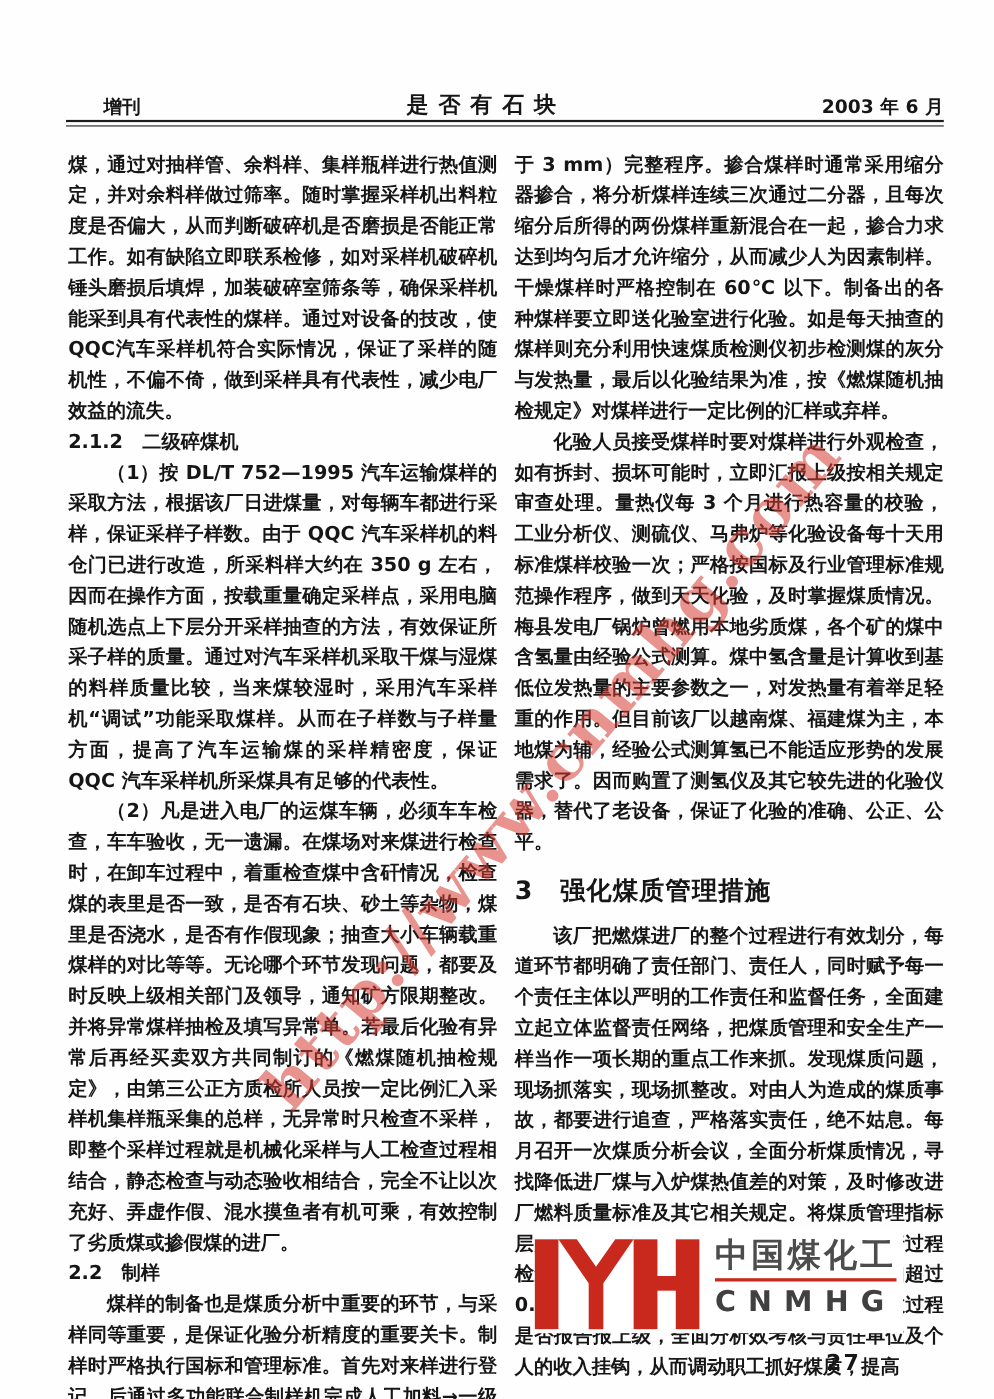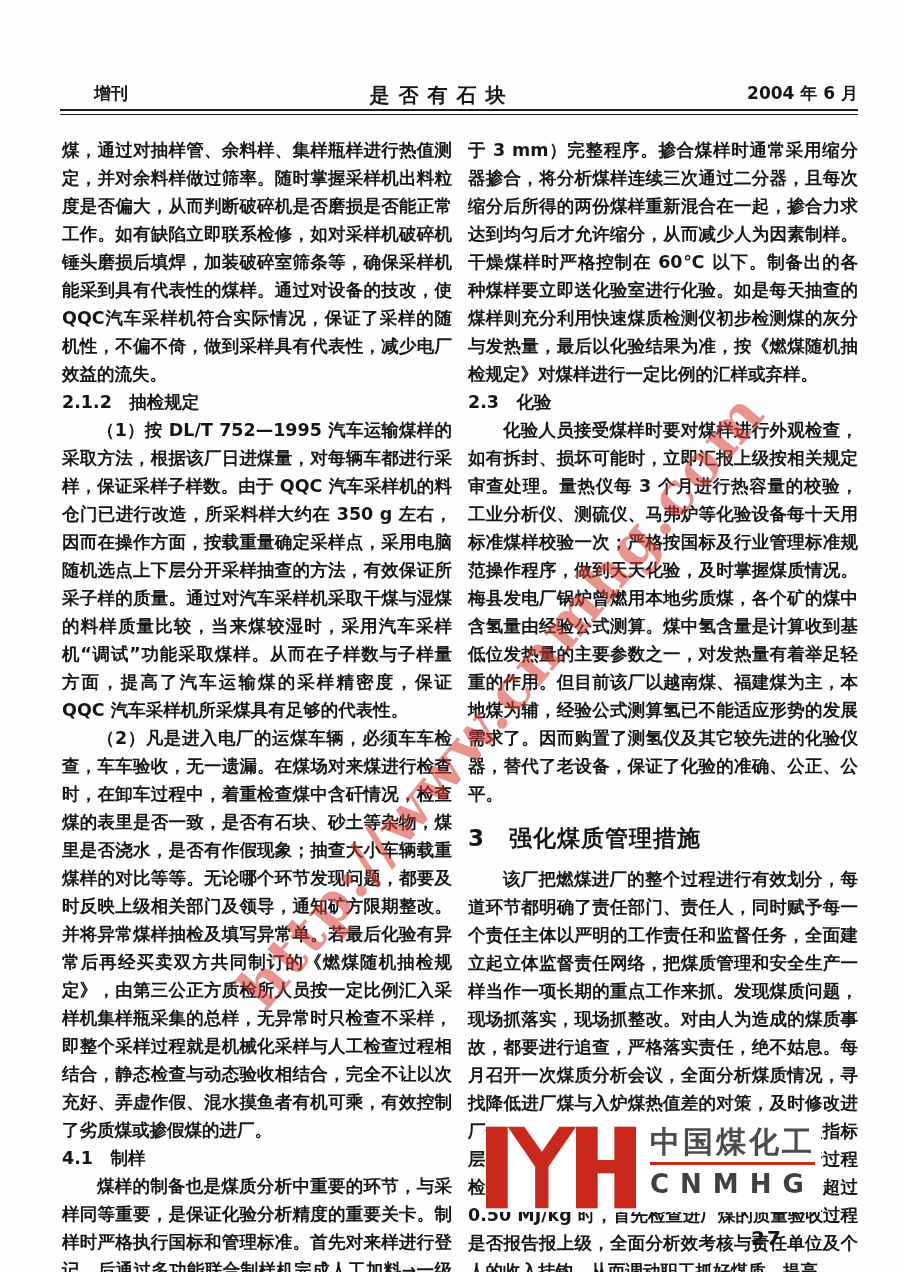--- a/index.html
+++ b/index.html
@@ -2,21 +2,21 @@
 <html style="--brand-red: #c9291c; --wm-red: rgba(213,58,50,0.55);"><head>
 <meta charset="utf-8">
 <style>
   :root{ --brand-red:#c9291c; --wm-red:rgba(213,58,50,.55); }
   html,body{margin:0;padding:0;}
   body{
     width:904px;height:1272px;position:relative;background:#fefefe;
     font-family:"DejaVu Sans","Liberation Sans",sans-serif;color:#161616;
     overflow:hidden;
   }
-  .header-row{position:absolute;left:62px;top:82px;width:796px;display:flex;align-items:flex-start;}
+  .header-row{position:absolute;left:62px;top:82px;width:796px;display:flex;align-items:flex-end;}
   .issue{font-size:17px;font-weight:700;margin-left:32px;}
   .jtitle{flex:1;text-align:center;font-size:20px;font-weight:700;letter-spacing:9px;text-indent:9px;}
   .jdate{font-size:17px;font-weight:600;}
   .rule{position:absolute;left:60px;top:109px;width:798px;height:3px;
     border-top:2.5px solid #1c1c1c;border-bottom:1.5px solid #1c1c1c;}
   .col{
     position:absolute;top:136px;width:390px;
     font-size:17.5px;line-height:28px;text-align:justify;font-weight:600;
   }
   .col-left{left:62px;}
@@ -46,35 +46,34 @@
     border-bottom:3px solid var(--brand-red);padding-bottom:3px;display:inline-block;
   }
   .logo-en{font-size:26px;color:#404040;letter-spacing:11px;margin-top:5px;line-height:28px;}
 </style>
 </head>
 <body>
 
 <div class="header-row">
   <span class="issue">增刊</span>
   <span class="jtitle">是否有石块</span>
-  <span class="jdate">2004 年 6 月</span>
+  <span class="jdate">2003 年 6 月</span>
 </div>
 <div class="rule"></div>
 
 <div class="col col-left" id="col-left">
     <p class="para">煤，通过对抽样管、余料样、集样瓶样进行热值测定，并对余料样做过筛率。随时掌握采样机出料粒度是否偏大，从而判断破碎机是否磨损是否能正常工作。如有缺陷立即联系检修，如对采样机破碎机锤头磨损后填焊，加装破碎室筛条等，确保采样机能采到具有代表性的煤样。通过对设备的技改，使QQC汽车采样机符合实际情况，保证了采样的随机性，不偏不倚，做到采样具有代表性，减少电厂效益的流失。</p>
-    <div class="h3">2.1.2　抽检规定</div>
+    <div class="h3">2.1.2　二级碎煤机</div>
     <p class="para ind">（1）按 DL/T 752—1995 汽车运输煤样的采取方法，根据该厂日进煤量，对每辆车都进行采样，保证采样子样数。由于 QQC 汽车采样机的料仓门已进行改造，所采料样大约在 350 g 左右，因而在操作方面，按载重量确定采样点，采用电脑随机选点上下层分开采样抽查的方法，有效保证所采子样的质量。通过对汽车采样机采取干煤与湿煤的料样质量比较，当来煤较湿时，采用汽车采样机“调试”功能采取煤样。从而在子样数与子样量方面，提高了汽车运输煤的采样精密度，保证 QQC 汽车采样机所采煤具有足够的代表性。</p>
     <p class="para ind">（2）凡是进入电厂的运煤车辆，必须车车检查，车车验收，无一遗漏。在煤场对来煤进行检查时，在卸车过程中，着重检查煤中含矸情况，检查煤的表里是否一致，是否有石块、砂土等杂物，煤里是否浇水，是否有作假现象；抽查大小车辆载重煤样的对比等等。无论哪个环节发现问题，都要及时反映上级相关部门及领导，通知矿方限期整改。并将异常煤样抽检及填写异常单。若最后化验有异常后再经买卖双方共同制订的《燃煤随机抽检规定》，由第三公正方质检所人员按一定比例汇入采样机集样瓶采集的总样，无异常时只检查不采样，即整个采样过程就是机械化采样与人工检查过程相结合，静态检查与动态验收相结合，完全不让以次充好、弄虚作假、混水摸鱼者有机可乘，有效控制了劣质煤或掺假煤的进厂。</p>
-    <div class="h3">4.1　制样</div>
+    <div class="h3">2.2　制样</div>
     <p class="para ind">煤样的制备也是煤质分析中重要的环节，与采样同等重要，是保证化验分析精度的重要关卡。制样时严格执行国标和管理标准。首先对来样进行登记，后通过多功能联合制样机完成人工加料→一级碎煤机（出料粒度为小于 13 mm）→一级缩分器→二级碎煤机→二级缩分器→最终样品（粒度小</p>
   </div>
 <div class="col col-right" id="col-right">
 <p class="para">于 3 mm）完整程序。掺合煤样时通常采用缩分器掺合，将分析煤样连续三次通过二分器，且每次缩分后所得的两份煤样重新混合在一起，掺合力求达到均匀后才允许缩分，从而减少人为因素制样。干燥煤样时严格控制在 60℃ 以下。制备出的各种煤样要立即送化验室进行化验。如是每天抽查的煤样则充分利用快速煤质检测仪初步检测煤的灰分与发热量，最后以化验结果为准，按《燃煤随机抽检规定》对煤样进行一定比例的汇样或弃样。</p>
-    <div class="h3">2.3　化验</div>
     <p class="para ind">化验人员接受煤样时要对煤样进行外观检查，如有拆封、损坏可能时，立即汇报上级按相关规定审查处理。量热仪每 3 个月进行热容量的校验，工业分析仪、测硫仪、马弗炉等化验设备每十天用标准煤样校验一次；严格按国标及行业管理标准规范操作程序，做到天天化验，及时掌握煤质情况。梅县发电厂锅炉曾燃用本地劣质煤，各个矿的煤中含氢量由经验公式测算。煤中氢含量是计算收到基低位发热量的主要参数之一，对发热量有着举足轻重的作用。但目前该厂以越南煤、福建煤为主，本地煤为辅，经验公式测算氢已不能适应形势的发展需求了。因而购置了测氢仪及其它较先进的化验仪器，替代了老设备，保证了化验的准确、公正、公平。</p>
     <div class="h2">3　强化煤质管理措施</div>
     <p class="para ind">该厂把燃煤进厂的整个过程进行有效划分，每道环节都明确了责任部门、责任人，同时赋予每一个责任主体以严明的工作责任和监督任务，全面建立起立体监督责任网络，把煤质管理和安全生产一样当作一项长期的重点工作来抓。发现煤质问题，现场抓落实，现场抓整改。对由人为造成的煤质事故，都要进行追查，严格落实责任，绝不姑息。每月召开一次煤质分析会议，全面分析煤质情况，寻找降低进厂煤与入炉煤热值差的对策，及时修改进厂燃料质量标准及其它相关规定。将煤质管理指标层层分解到班组及岗位上，相关职能部门进行过程检查，有关领导每天关注煤质情况。热值差如超过 0.50 MJ/kg 时，首先检查进厂煤的质量验收过程是否报告报上级，全面分析效考核与责任单位及个人的收入挂钩，从而调动职工抓好煤质，提高</p>
   </div>
 
 <div class="wm-diag">http://www.cnmhg.com</div>
 
 <div class="logo">
   <svg class="logo-mark" width="150" height="88" viewBox="0 0 180 104" xmlns="http://www.w3.org/2000/svg">
     <g class="logo-fill" fill="#c9291c">

